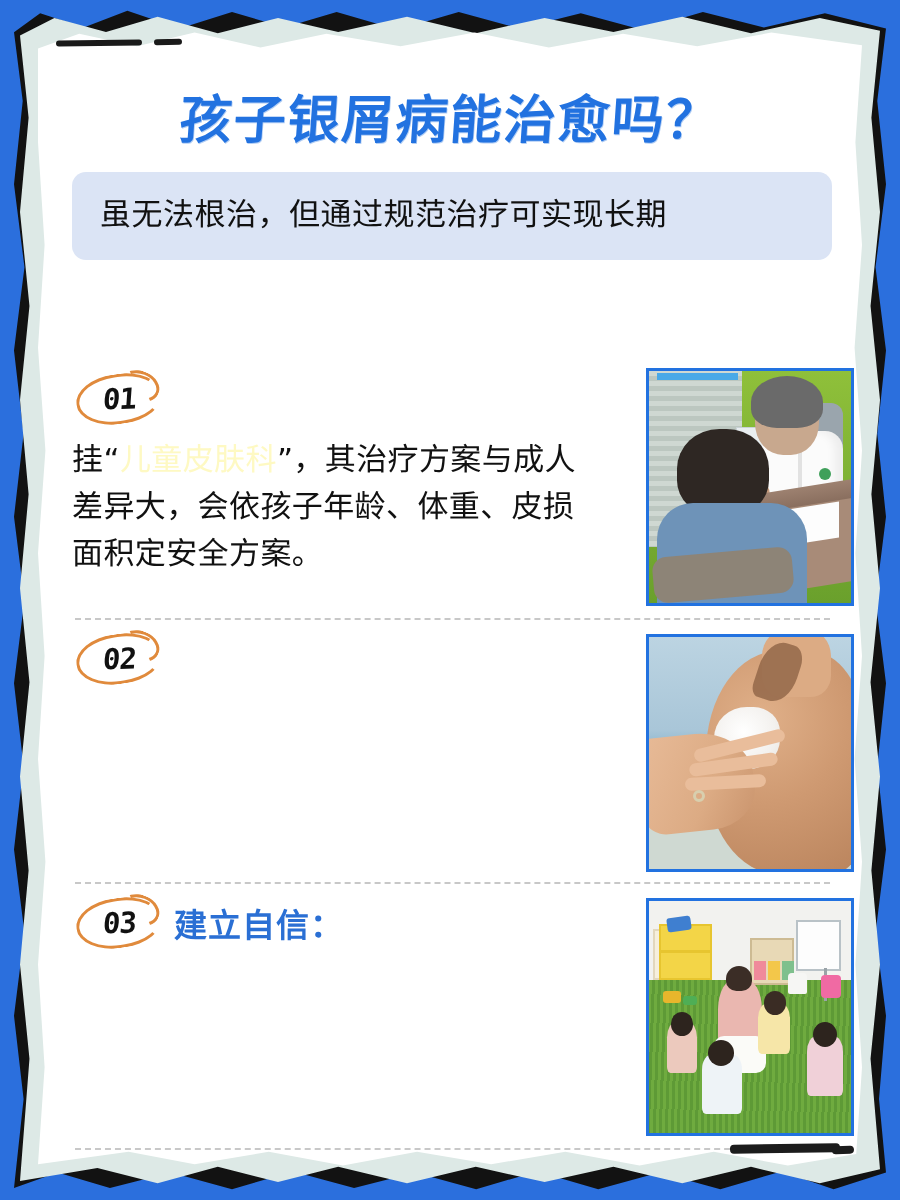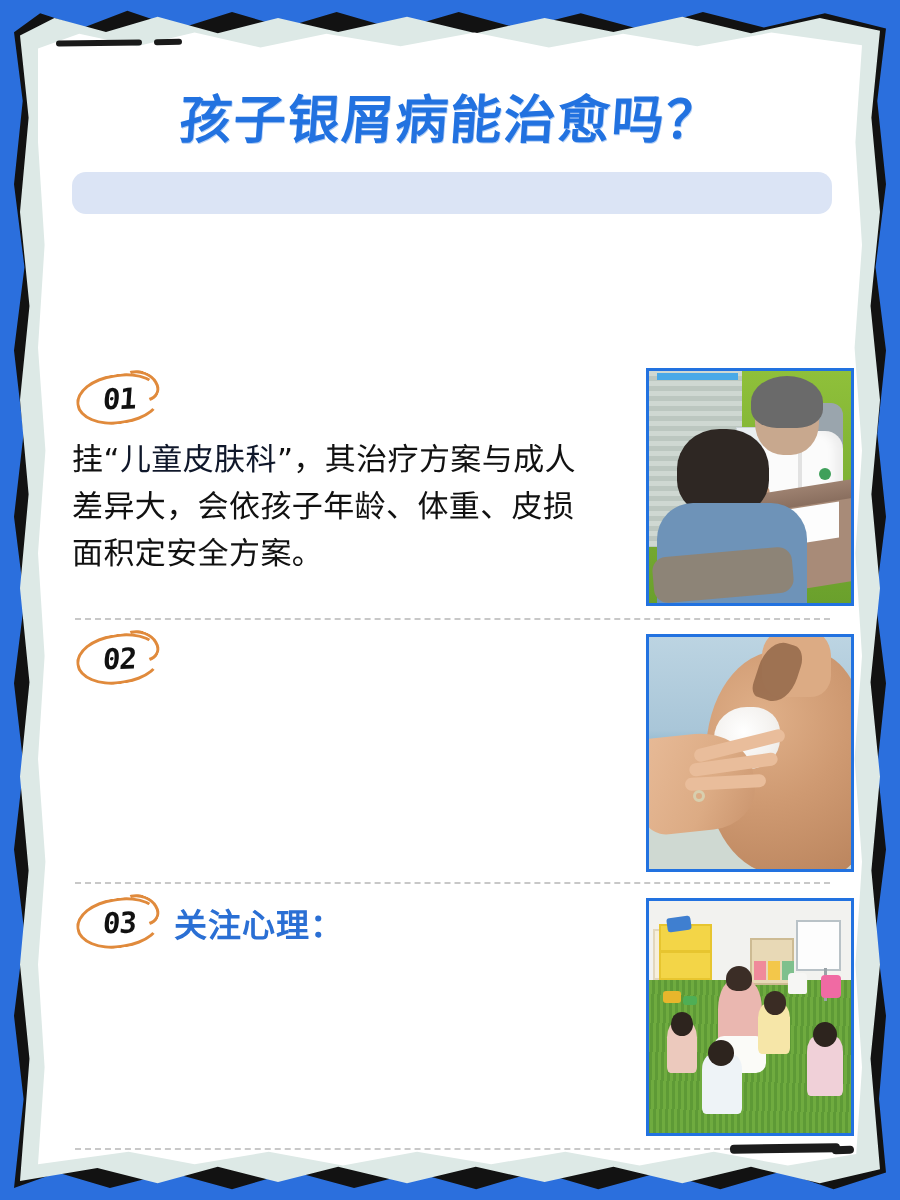--- a/index.html
+++ b/index.html
@@ -244,21 +244,21 @@
 
   .sec-body {
     padding-left: 72px;
     padding-top: 10px;
     width: 600px;
     font-size: 31px;
     line-height: 1.52;
     color: #111;
     letter-spacing: 0.4px;
   }
-  .hl { color: #0f172a; }
+  .hl { color: #fef9c3; }
 
   
   .photo {
     position: absolute;
     right: 46px;
     width: 208px;
     height: 238px;
     border: 3px solid #2272e0;
     overflow: hidden;
     background: #ddd;
@@ -350,20 +350,21 @@
   <div class="sheet"></div>
 
   <div class="top-dash">
     <span class="d1"></span>
     <span class="d2"></span>
   </div>
 
   <h1 class="title">孩子银屑病能治愈吗？</h1>
 
   <div class="intro">
+    <p>虽无法根治，但通过规范治疗可实现长期</p>
   </div>
 
   <div class="section sec1">
     <div class="sec-head">
       <div class="badge">
         <span class="ring"></span>
         <span class="ring2"></span>
         <span class="num">01</span>
       </div>
     </div>
@@ -419,21 +420,21 @@
 
   <div class="divider div2"></div>
 
   <div class="section sec3">
     <div class="sec-head">
       <div class="badge">
         <span class="ring"></span>
         <span class="ring2"></span>
         <span class="num">03</span>
       </div>
-      <div class="sec-title">关注心理：</div>
+      <div class="sec-title">建立自信：</div>
     </div>
   </div>
   <div class="photo photo3">
     <div class="scene">
       <span class="p3-wall"></span>
       <span class="p3-grass"></span>
       <span class="p3-shelfw"></span>
       <span class="p3-shelf1"></span>
       <span class="p3-shelf2"></span>
       <span class="p3-bin1"></span>

